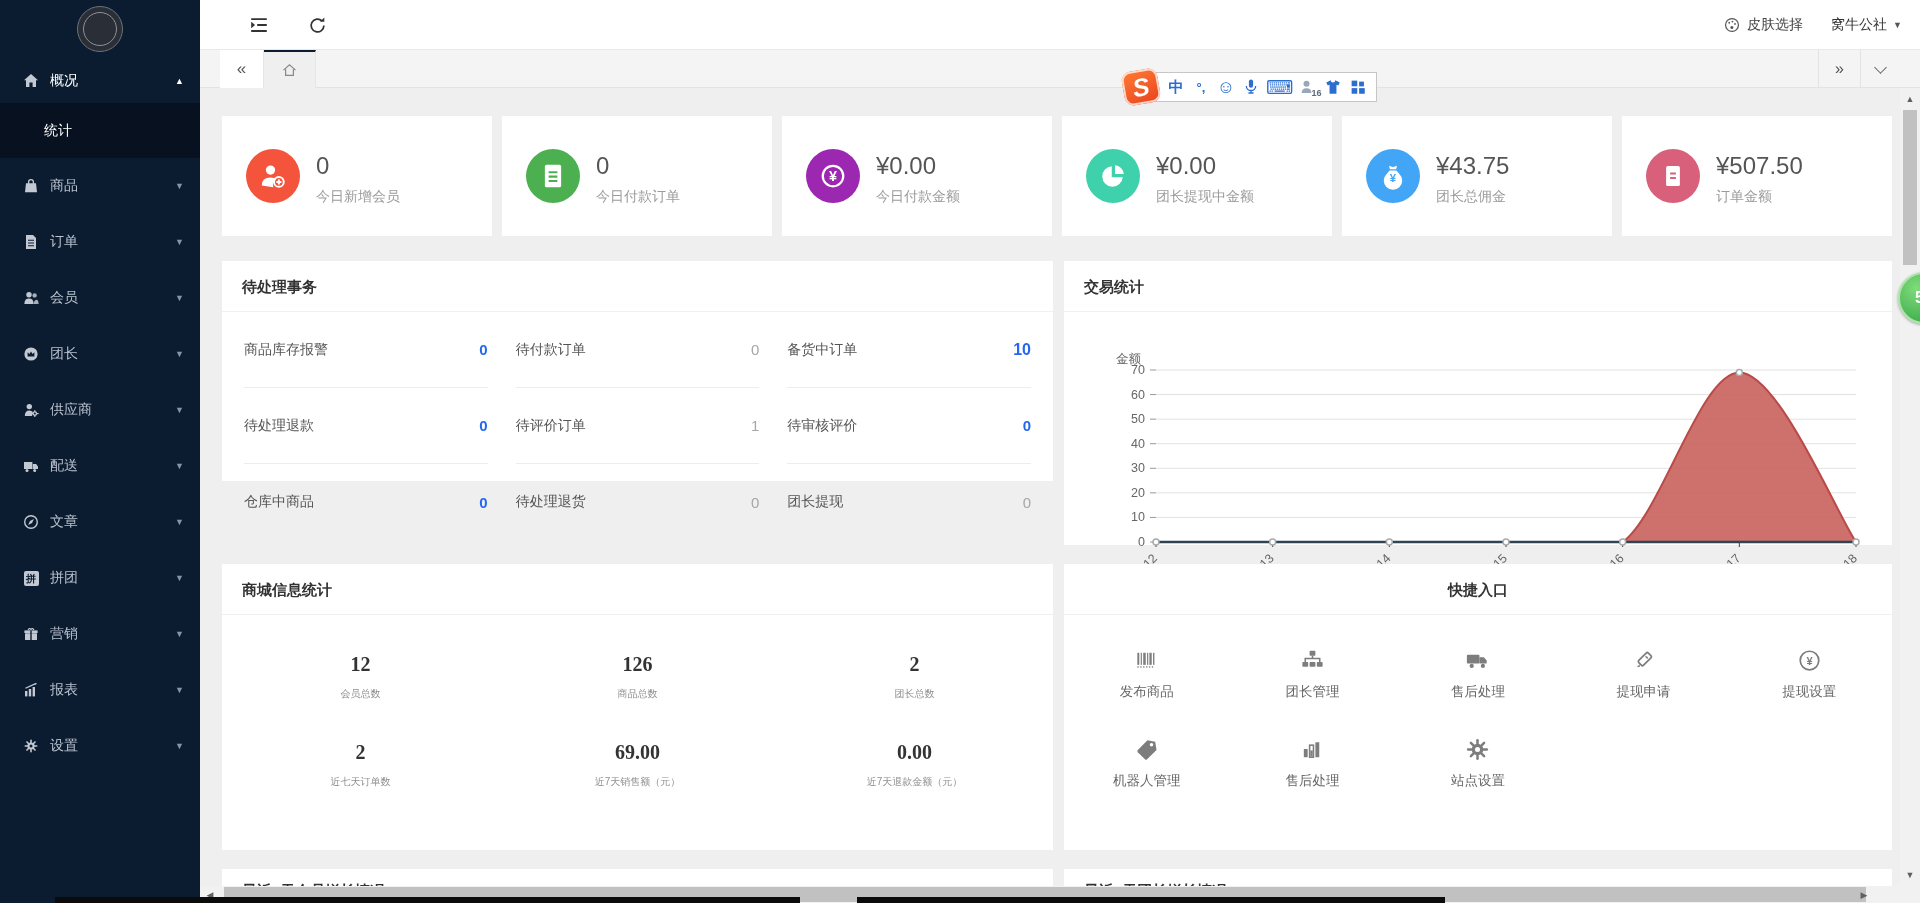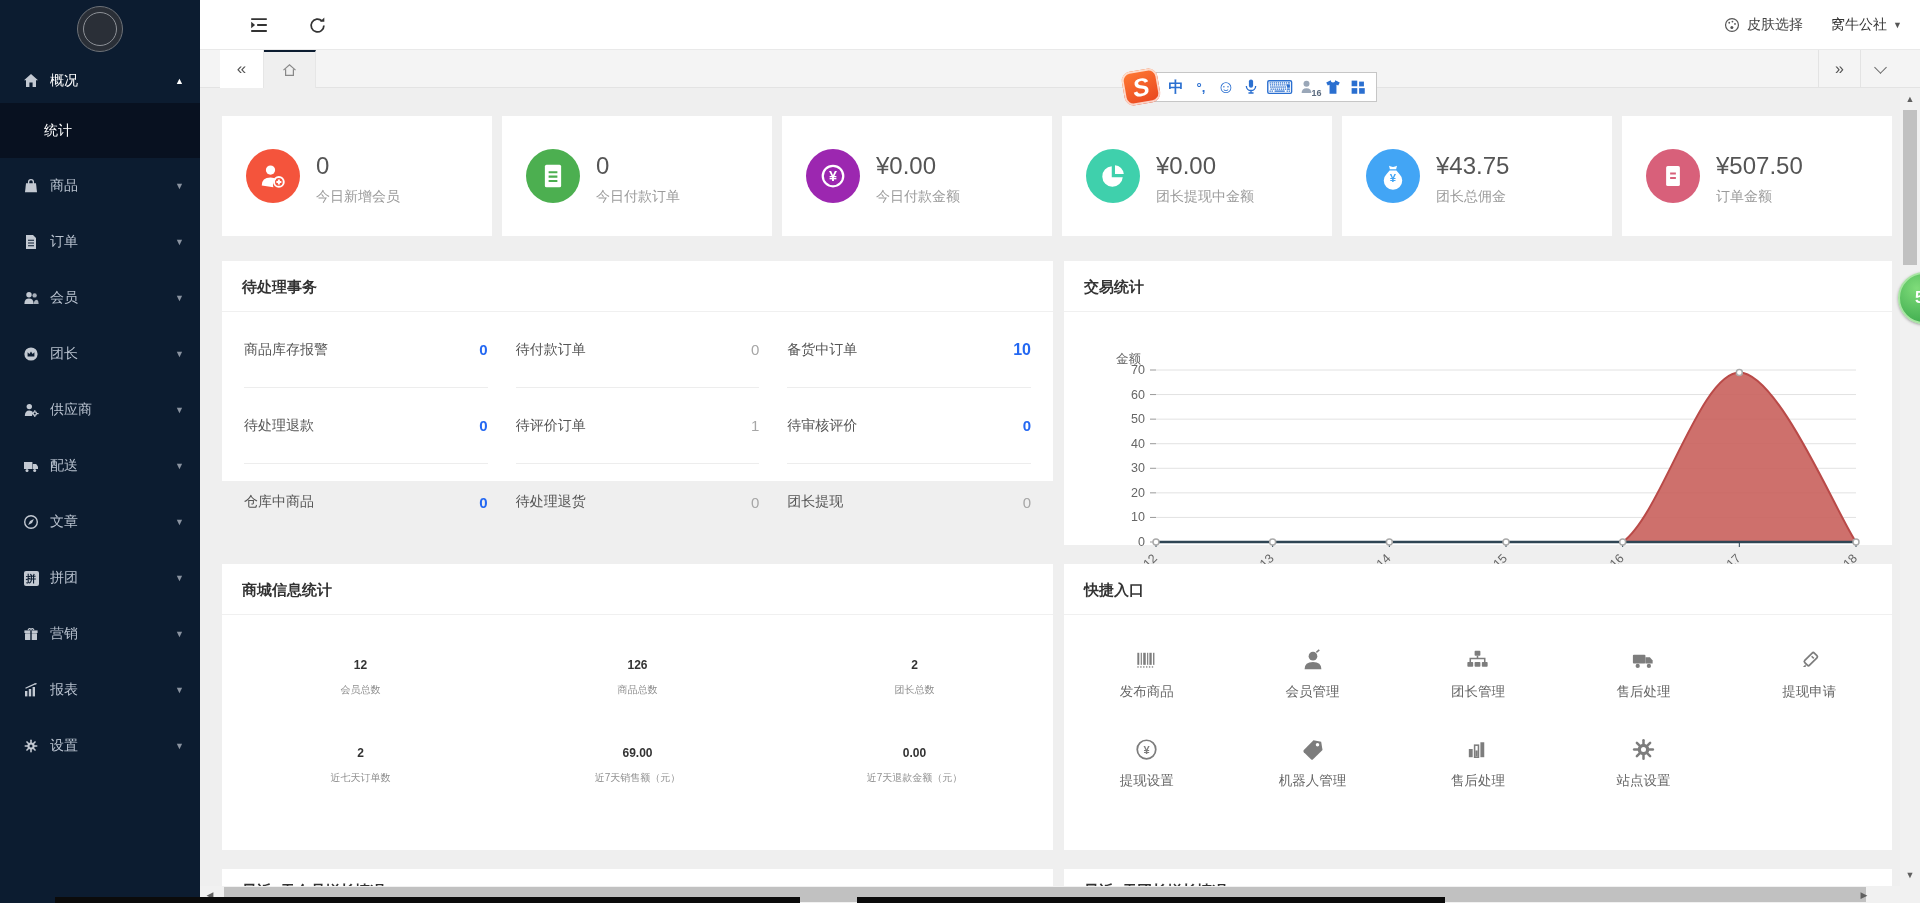--- a/index.html
+++ b/index.html
@@ -42,40 +42,40 @@
   .stat-ic svg { width:30px; height:30px; fill:currentColor; }
   .stat-val { position:absolute; left:94px; top:36px; font-size:24px; color:#555; }
   .stat-lab { position:absolute; left:94px; top:72px; font-size:14px; color:#9b9b9b; }
 
   
   .panel { position:absolute; background:#fff; }
   .panel-head { height:51px; line-height:51px; padding:0 20px; border-bottom:1px solid #f0f0f0; font-size:15px; font-weight:bold; color:#333; }
   #panel-pending { left:22px; top:261px; width:831px; height:220px; }
   #panel-trade   { left:864px; top:261px; width:828px; height:284px; }
   #panel-mall    { left:22px; top:564px; width:831px; height:286px; }
-  #panel-quick   { left:864px; top:564px; width:828px; height:286px; }
+  #panel-quick   { left:864px; top:564px; width:828px; height:286px;text-align:center; }
   .panel.partial { top:869px; height:19px; overflow:hidden; }
   #panel-member-growth { left:22px; width:831px; }
   #panel-leader-growth { left:864px; width:828px; }
   .panel.partial .panel-head { border-bottom:none; height:40px; line-height:40px; padding-top:2px; }
 
   .pending-grid { display:grid; grid-template-columns:1fr 1fr 1fr; column-gap:28px; grid-auto-rows:76px; margin:0 22px; }
   .pcell { display:flex; justify-content:space-between; align-items:center; border-bottom:1px solid #ededed; font-size:14px; color:#555; cursor:pointer; }
   .pcell.lastrow { border-bottom:none;text-align:right; }
   .pv { font-size:15px; }
   .pv.blue { color:#2468f2; font-weight:bold; }
   .pv.grey { color:#a6a6a6; }
   .pv.big  { font-size:16px; }
 
   .chart-box { padding-top:38px; }
   #trade-chart { width:828px; height:236px; display:block; }
 
   .mall-grid { display:grid; grid-template-columns:1fr 1fr 1fr; grid-auto-rows:88px; margin-top:18px; }
   .mcell { display:flex; flex-direction:column; align-items:center; justify-content:center; gap:11px; }
-  .m-val { font-size:12px; font-weight:bold; color:#333; }
+  .m-val { font-size:20px; font-weight:bold; color:#333;font-family:Liberation Serif, serif; }
   .m-lab { font-size:10px; color:#8f8f8f; }
 
   .quick-grid { display:grid; grid-template-columns:repeat(5,1fr); grid-auto-rows:89px; margin-top:14px; }
   .qcell { display:flex; flex-direction:column; align-items:center; justify-content:center; gap:9px; color:#7d7d7d; cursor:pointer; }
   .qcell svg { width:27px; height:27px; fill:currentColor; }
   .q-lab { font-size:13.5px; color:#666; }
 
   
   .ime { position:absolute; left:1123px; top:70px; z-index:30; display:flex; align-items:center; }
   .ime-logo { width:36px; height:34px; background:linear-gradient(160deg,#ff7b33,#e8431f); border-radius:9px; transform:rotate(-10deg); color:#fff; font-weight:bold; font-size:25px; font-style:italic; display:flex; align-items:center; justify-content:center; box-shadow:inset 0 0 0 2px rgba(255,255,255,.75); position:relative; z-index:2; cursor:pointer; }
@@ -499,28 +499,20 @@
             <rect x="7.5" y="20" width="1.4" height="1.4"></rect>
             <rect x="10.5" y="20" width="1.4" height="1.4"></rect>
             <rect x="13.5" y="20" width="1.4" height="1.4"></rect>
             <rect x="16.5" y="20" width="1.4" height="1.4"></rect>
             <rect x="19.5" y="20" width="1.4" height="1.4"></rect>
           </svg>
         <span class="q-lab">发布商品</span>
       </div>
       <div class="qcell">
         <svg viewBox="0 0 28 28">
-            <circle cx="14.5" cy="9.5" r="4.5"></circle>
-            <path d="M5.8 23q0-7.4 8.7-7.4t8.7 7.4z"></path>
-            <path d="M18 5.5l3-2.5" stroke="currentColor" stroke-width="1.6" fill="none"></path>
-          </svg>
-        <span class="q-lab">会员管理</span>
-      </div>
-      <div class="qcell">
-        <svg viewBox="0 0 28 28">
             <rect x="11" y="4" width="6" height="5" rx=".8"></rect>
             <path d="M14 9v3M6.5 15.5v-3.5h15v3.5" stroke="currentColor" stroke-width="1.6" fill="none"></path>
             <rect x="3.5" y="15.5" width="6" height="5" rx=".8"></rect>
             <rect x="11" y="15.5" width="6" height="5" rx=".8"></rect>
             <rect x="18.5" y="15.5" width="6" height="5" rx=".8"></rect>
           </svg>
         <span class="q-lab">团长管理</span>
       </div>
       <div class="qcell">
         <svg viewBox="0 0 28 28">

